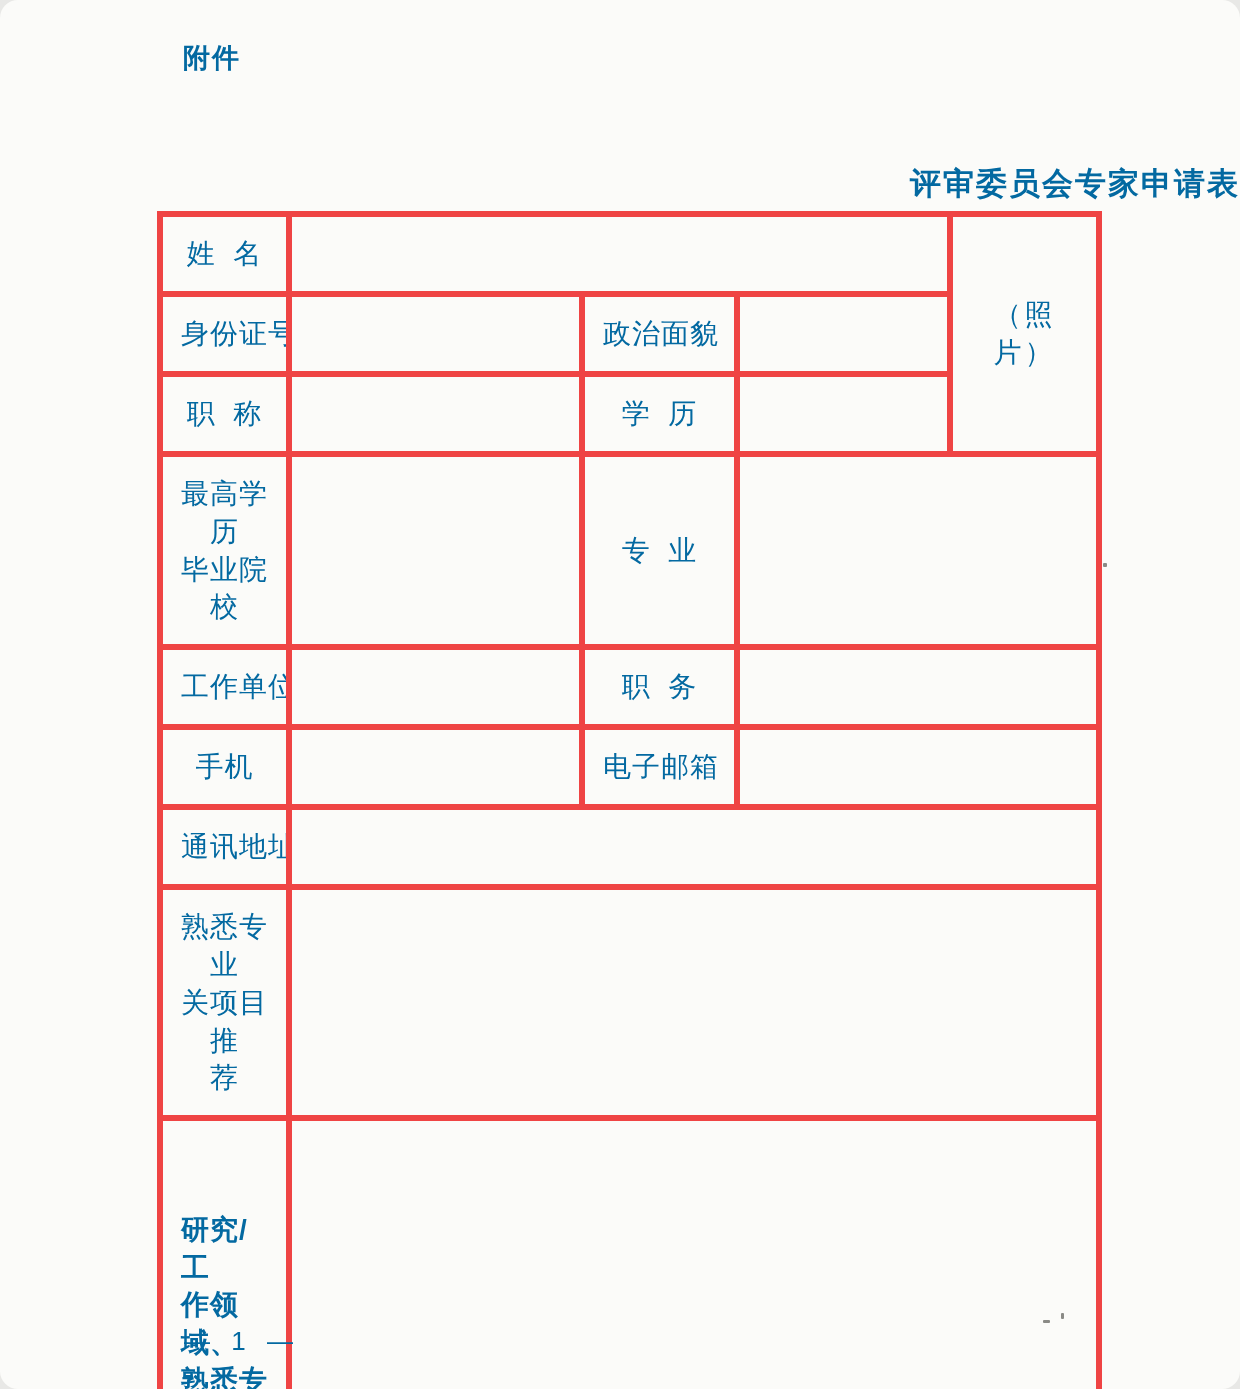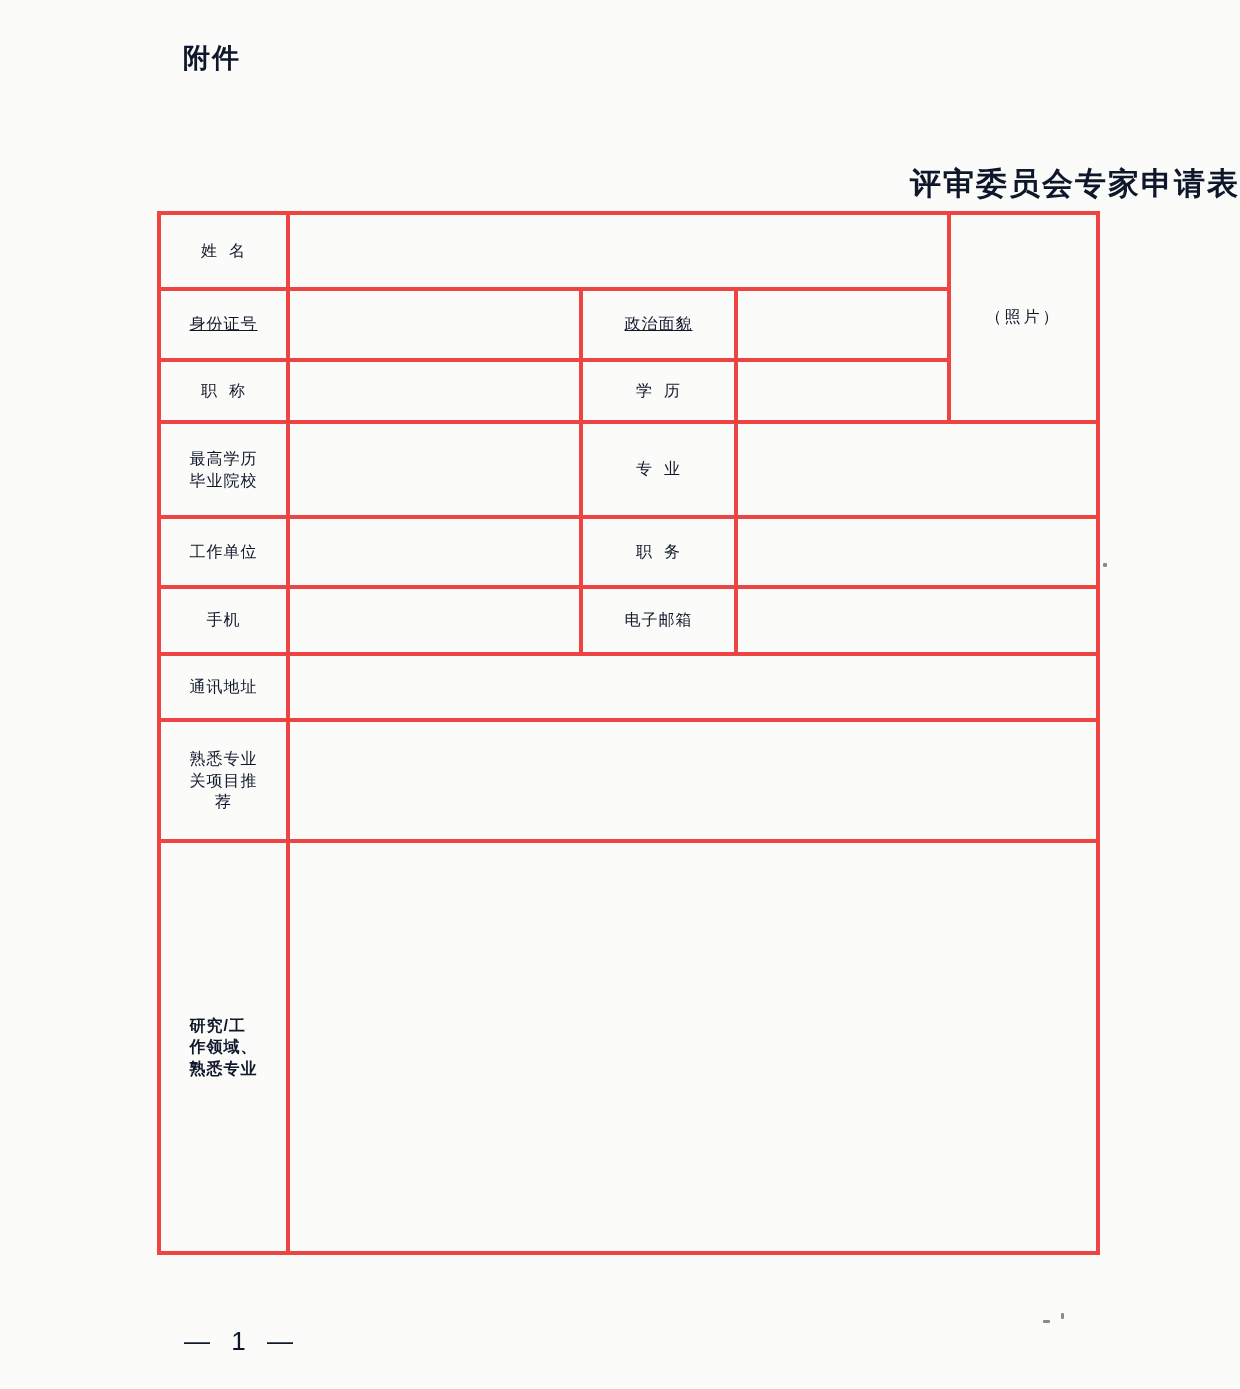--- a/index.html
+++ b/index.html
@@ -4,22 +4,23 @@
 <style>
   * { margin: 0; padding: 0; box-sizing: border-box; }
   html, body { background: #e8e8e6; }
   .page {
     position: relative;
     width: 1240px;
     height: 1389px;
     margin: 0 auto;
     background: #fbfbf9;
     font-family: "Liberation Sans", "DejaVu Sans", sans-serif;
-    color: #0f172a;
+    color: #0369a1;
     overflow: hidden;
+    border-radius: 18px;
   }
   .attachment {
     position: absolute;
     left: 183px;
     top: 40px;
     font-size: 27px;
     font-weight: bold;
     letter-spacing: 2px;
   }
   .doc-title {
@@ -46,37 +47,37 @@
   table.form {
     position: absolute;
     left: 157px;
     top: 211px;
     width: 939px;
     border-collapse: collapse;
     table-layout: fixed;
     border: 3px solid #1d1d1d;
   }
   table.form td {
-    border: 4px solid #ef4444;
+    border: 6px solid #ef4444;
     vertical-align: middle;
     text-align: center;
-    font-size: 16px;
+    font-size: 28px;
     padding: 18px;
     overflow: hidden;
   }
   td.label-cell { background: transparent; }
   .lbl { white-space: pre; letter-spacing: 1px; }
   .lbl-line { display: block; line-height: 1.35; letter-spacing: 1px; }
   .lbl-block { display: inline-block; text-align: center; }
   .lbl-block.left { text-align: left; }
   td.value-cell { text-align: left; padding-left: 10px; }
   td.photo-cell { font-size: 24px; letter-spacing: 3px; }
   
   tr.r1 { height: 76px; }
-  tr.r2 { height: 71px; text-decoration: underline; }
+  tr.r2 { height: 71px; }
   tr.r3 { height: 62px; }
   tr.r4 { height: 95px; }
   tr.r5 { height: 70px; }
   tr.r6 { height: 67px; }
   tr.r7 { height: 66px; }
   tr.r8 { height: 121px; }
   tr.r9 { height: 412px; font-weight: bold; }
   .page-number {
     position: absolute;
     left: 184px;

